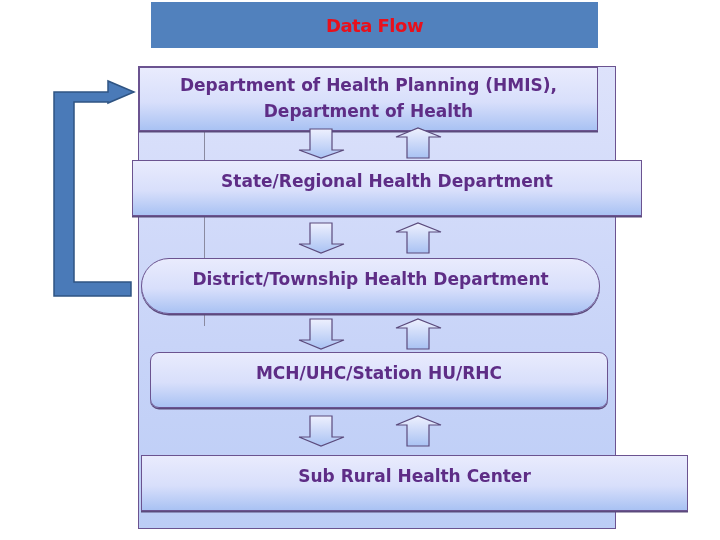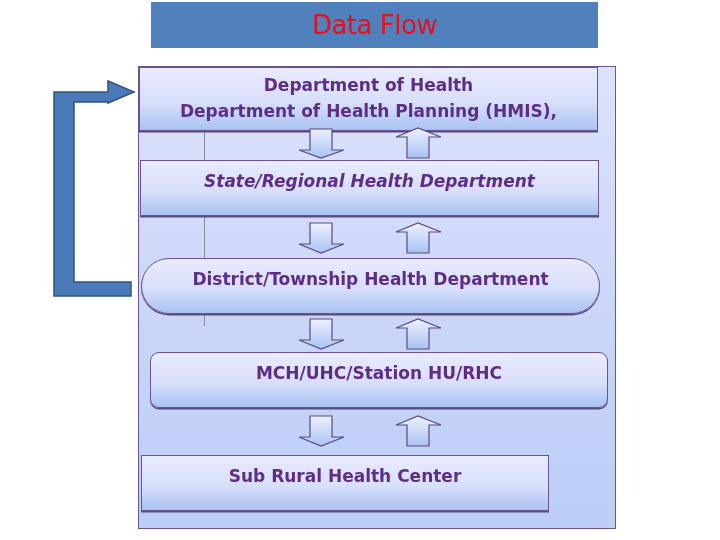--- a/index.html
+++ b/index.html
@@ -5,21 +5,21 @@
     * { box-sizing: border-box; margin: 0; padding: 0; }
     html, body { width: 720px; height: 540px; background: #ffffff; overflow: hidden; }
     body { position: relative; font-family: "DejaVu Sans", sans-serif; }
 
     .title-bar {
       position: absolute; left: 151px; top: 2px; width: 447px; height: 46px;
       background: #5181bd;
       display: flex; align-items: center; justify-content: center;
     }
     .title-text {
-      color: #e8101c; font-weight: normal; font-size: 26px;
+      color: #e8101c; font-weight: bold; font-size: 18px;
       font-family: "DejaVu Sans", sans-serif; letter-spacing: -0.5px;
     }
 
     .panel {
       position: absolute; left: 138px; top: 66px; width: 478px; height: 463px;
       background: linear-gradient(180deg, #dde2fb 0%, #c8d4f8 60%, #bccdf6 100%);
       border: 1.5px solid #6b5390;
     }
     .vline {
       position: absolute; left: 204px; top: 130px; width: 1px; height: 196px;
@@ -32,46 +32,46 @@
       border: 1.5px solid #6b5390;
       box-shadow: 0 1.5px 0 #5b4a7c;
       display: flex; align-items: flex-start; justify-content: center;
       text-align: center;
       color: #5e2d86; font-weight: bold;
       font-family: "DejaVu Sans", sans-serif;
       font-size: 17px; line-height: 26px;
       padding-top: 7px;
     }
     #box1 { left: 139px; top: 67px; width: 459px; height: 64px; padding-top: 4px; }
-    #box2 { left: 140px; top: 160px; width: 459px; height: 56px; font-style: italic; }
+    #box2 { left: 132px; top: 160px; width: 510px; height: 56px; }
     #box3 { left: 141px; top: 258px; width: 459px; height: 56px; border-radius: 28px; }
     #box4 { left: 150px; top: 352px; width: 458px; height: 56px; border-radius: 9px; }
-    #box5 { left: 141px; top: 455px; width: 408px; height: 56px; }
+    #box5 { left: 141px; top: 455px; width: 547px; height: 56px; }
 
     .arrow { position: absolute; }
     .feedback { position: absolute; left: 50px; top: 72px; }
   </style>
 </head>
 <body>
 
 <div class="title-bar">
   <span class="title-text">Data Flow</span>
 </div>
 
 <div class="panel"></div>
 <div class="vline"></div>
 
 <svg class="feedback" width="92" height="228" viewBox="0 0 92 228">
   <path d="M4 150 L4 20 L58 20 L58 9 L84 20 L58 31 L58 30 L24 30 L24 210 L81 210 L81 224 L4 224 Z" fill="#4a7ab8" stroke="#2f5483" stroke-width="1.5"></path>
 </svg>
 
 <div id="box1" class="box">
   <div>
+    <div>Department of Health Planning (HMIS),</div>
     <div>Department of Health</div>
-    <div>Department of Health Planning (HMIS),</div>
   </div>
 </div>
 <div id="box2" class="box">
   <span>State/Regional Health Department</span>
 </div>
 <div id="box3" class="box">
   <span>District/Township Health Department</span>
 </div>
 <div id="box4" class="box">
   <span>MCH/UHC/Station HU/RHC</span>

